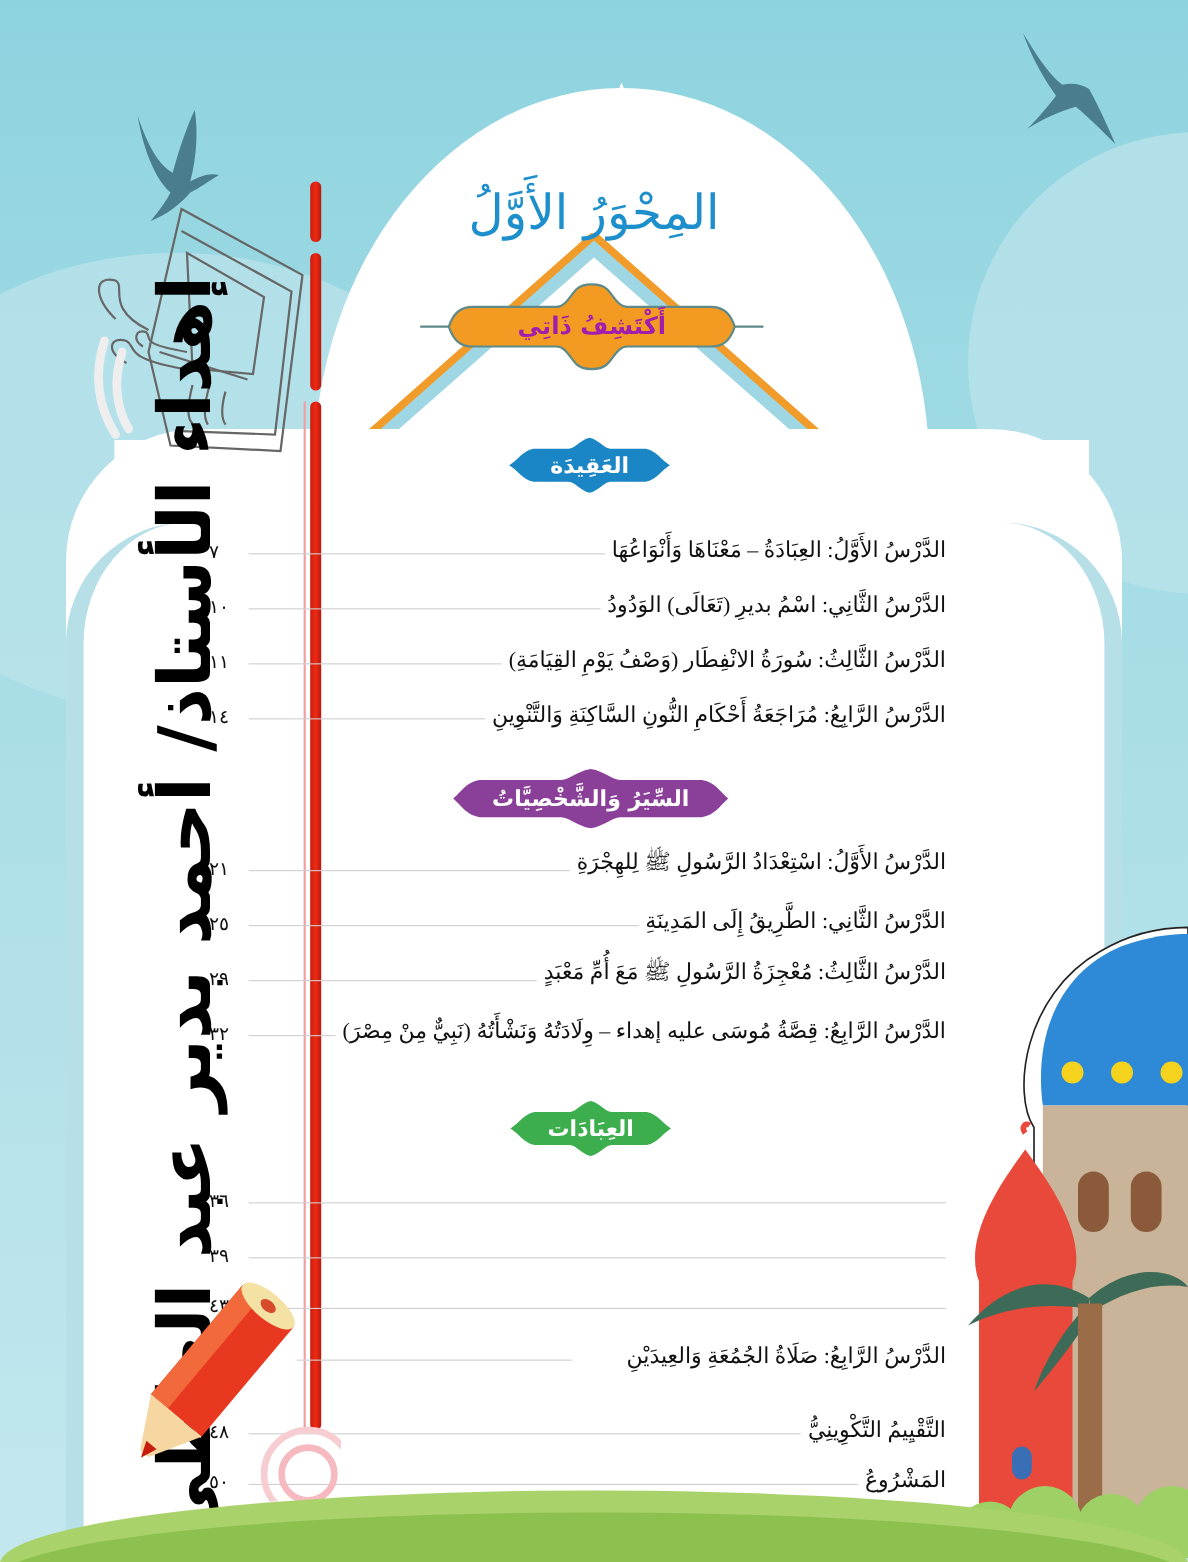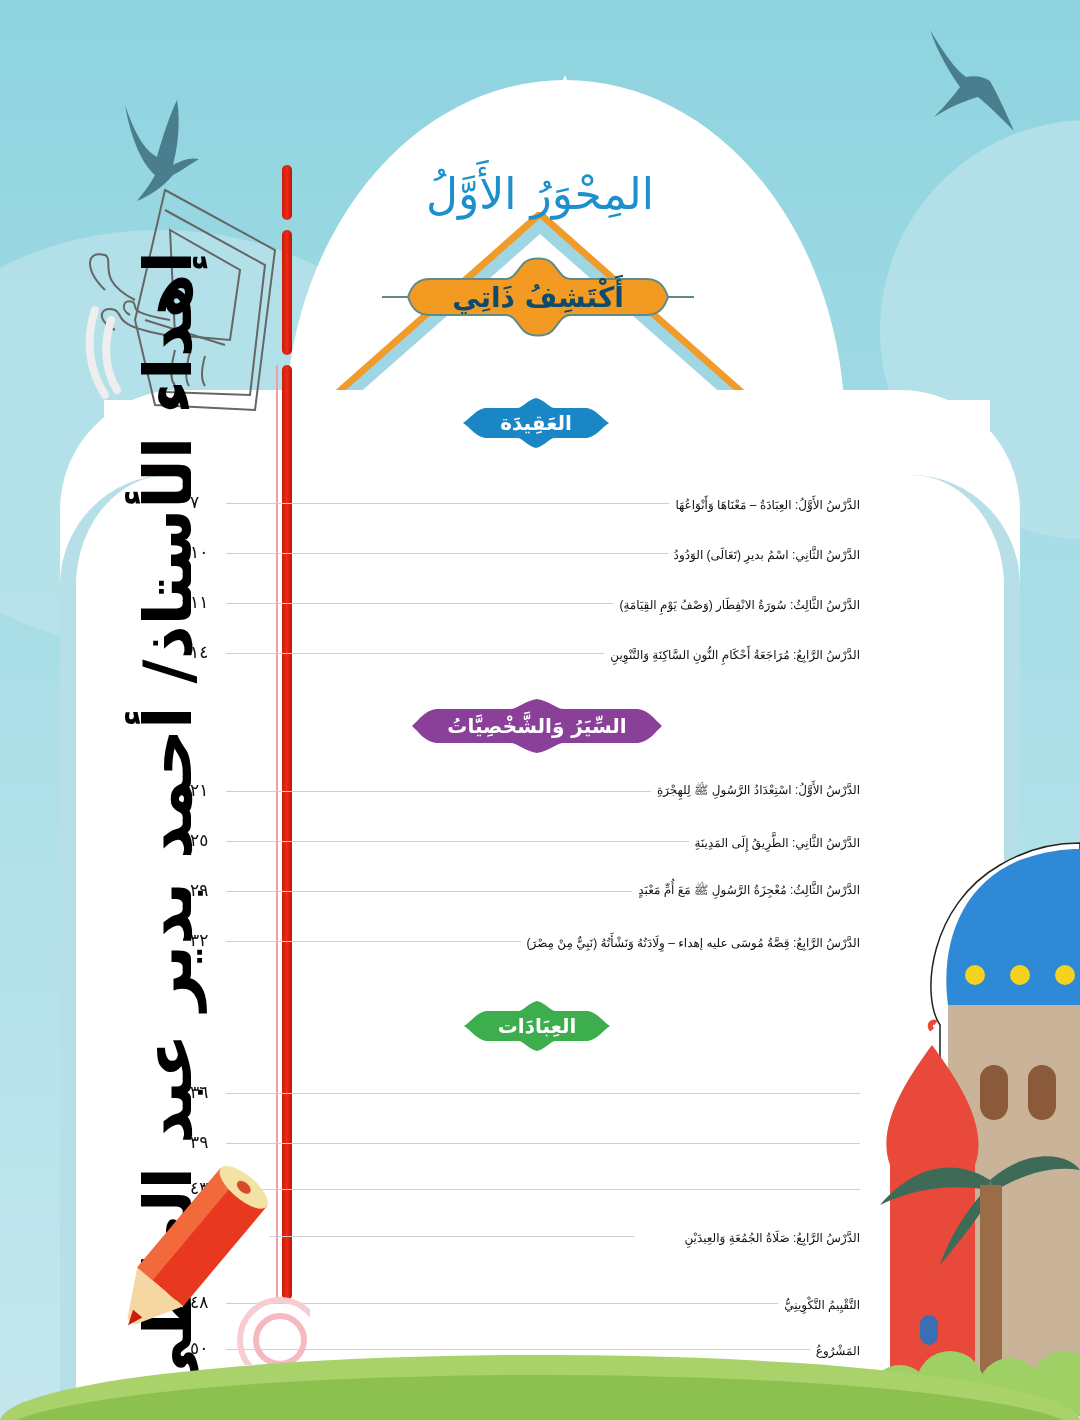--- a/index.html
+++ b/index.html
@@ -13,28 +13,28 @@
   .frame-step-r{position:absolute;left:830px;top:400px;width:160px;height:120px;background:#fff;}
   .frame-band{position:absolute;left:60px;top:475px;width:960px;height:945px;border-left:16px solid #b6dfe8;border-right:16px solid #b6dfe8;border-radius:110px 110px 0 0;}
   .dome{position:absolute;left:285px;top:80px;width:560px;height:500px;background:#fff;border-radius:50% 50% 0 0 / 70% 70% 0 0;}
   .dome-tip{position:absolute;left:515px;top:75px;width:100px;height:120px;background:#fff;clip-path:polygon(50% 0,100% 100%,0 100%);}
   .roof{position:absolute;left:328px;top:212px;width:424px;height:190px;}
   .roof svg{width:100%;height:100%;}
 
   .main-title{position:absolute;left:380px;top:168px;width:320px;text-align:center;font-size:44px;font-weight:normal;color:#1d8fcc;direction:rtl;}
   .subtitle-badge{position:absolute;left:378px;top:255px;width:320px;height:84px;}
   .subtitle-badge svg{position:absolute;inset:0;width:100%;height:100%;}
-  .subtitle-text{position:absolute;inset:0;display:flex;align-items:center;justify-content:center;color:#0c4a6e;font-size:28px;font-weight:bold;direction:rtl;}
+  .subtitle-text{position:absolute;inset:0;display:flex;align-items:center;justify-content:center;color:#a21caf;font-size:22px;font-weight:bold;direction:rtl;}
 
   .section-badge{position:absolute;height:54px;}
   .section-badge svg{position:absolute;inset:0;width:100%;height:100%;}
   .section-badge span{position:absolute;inset:0;display:flex;align-items:center;justify-content:center;color:#fff;font-weight:bold;font-size:20px;direction:rtl;}
 
   .toc-row{position:absolute;left:190px;width:670px;height:40px;direction:rtl;display:flex;align-items:flex-end;}
-  .toc-row .title{font-family:Liberation Sans, sans-serif;font-size:12px;color:#111;white-space:nowrap;padding-left:6px;}
+  .toc-row .title{font-family:Liberation Serif, serif;font-size:20px;color:#111;white-space:nowrap;padding-left:6px;}
   .toc-row .leader{flex:1;border-bottom:1px solid #cfcfcf;margin-bottom:8px;}
   .toc-row .page{font-family:"DejaVu Sans",sans-serif;font-size:17px;color:#111;width:36px;text-align:left;}
 
   .red-line{position:absolute;left:282px;width:10px;background:linear-gradient(90deg,#c81c0c,#ef2a14 50%,#b8180a);border-radius:5px;}
   .watermark{position:absolute;left:118px;top:398px;width:100px;height:860px;}
   .watermark span{position:absolute;left:50%;top:50%;transform:translate(-50%,-50%) rotate(-90deg);white-space:nowrap;font-size:66px;font-weight:900;color:#000;direction:rtl;letter-spacing:-1px;}
   .bird{position:absolute;}
   .grass{position:absolute;left:0;top:1355px;width:1080px;height:80px;background:#a9d26a;border-radius:60% 60% 0 0 / 100% 100% 0 0;}
   .grass2{position:absolute;left:0;top:1375px;width:1080px;height:60px;background:#8cc04f;border-radius:50% 50% 0 0 / 100% 100% 0 0;}
 </style>

